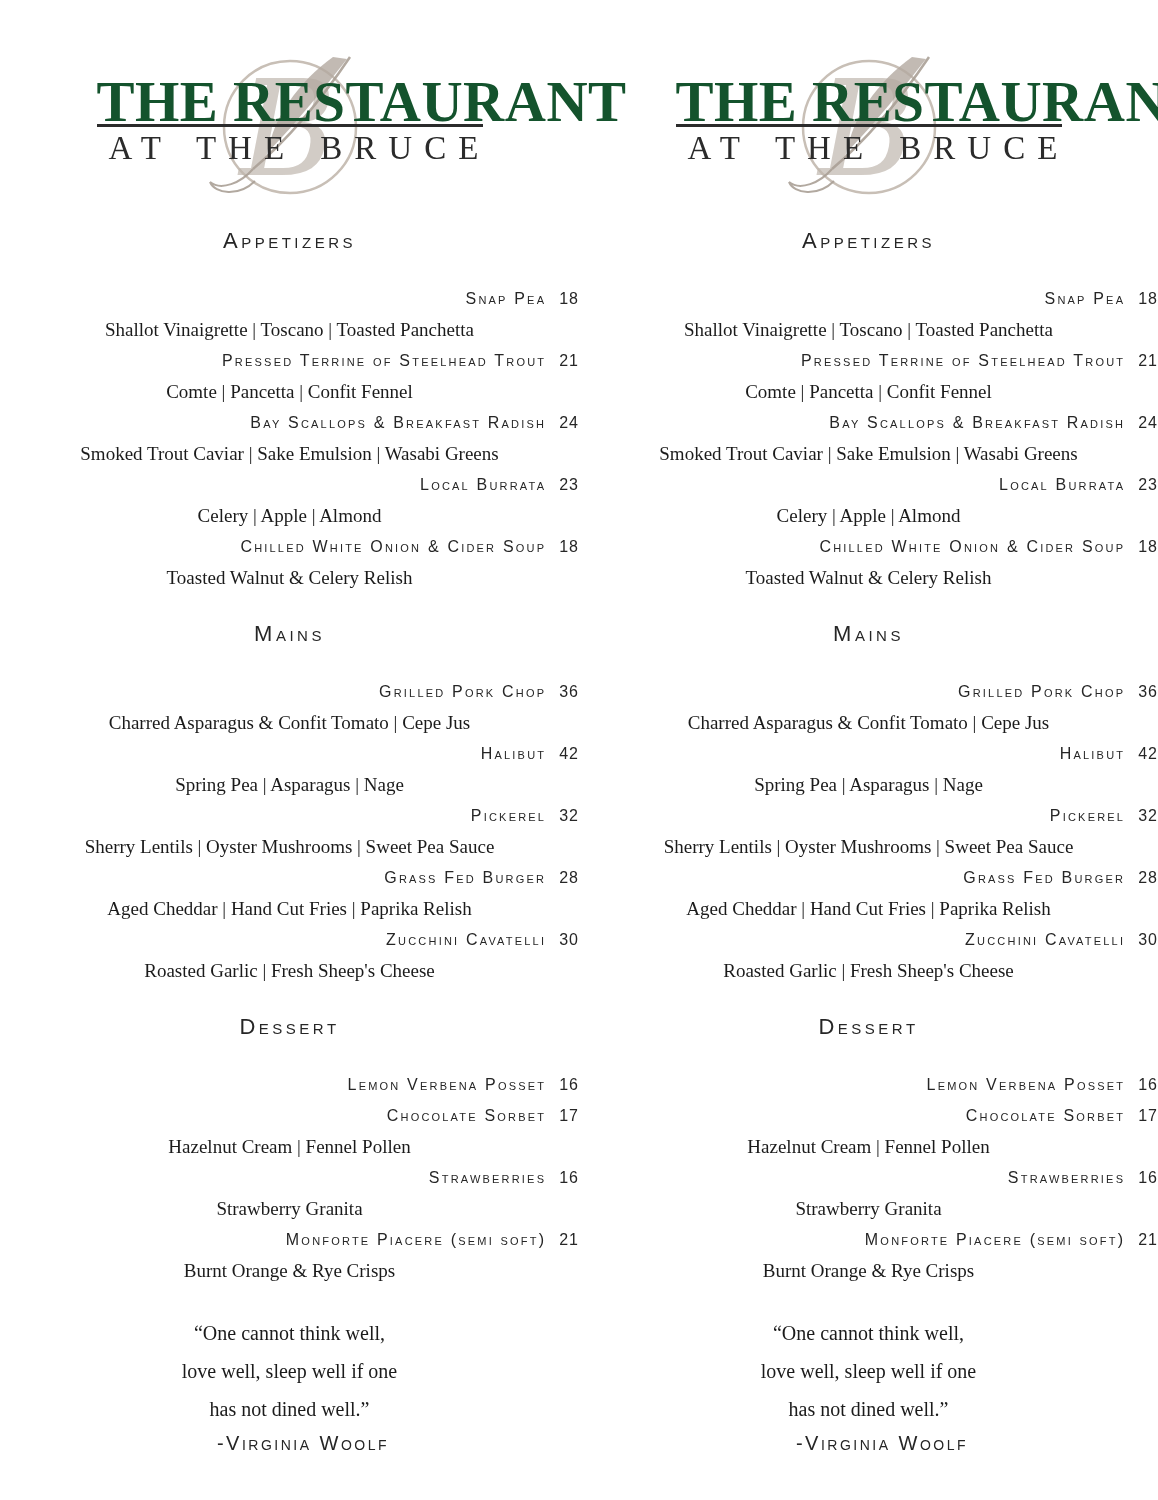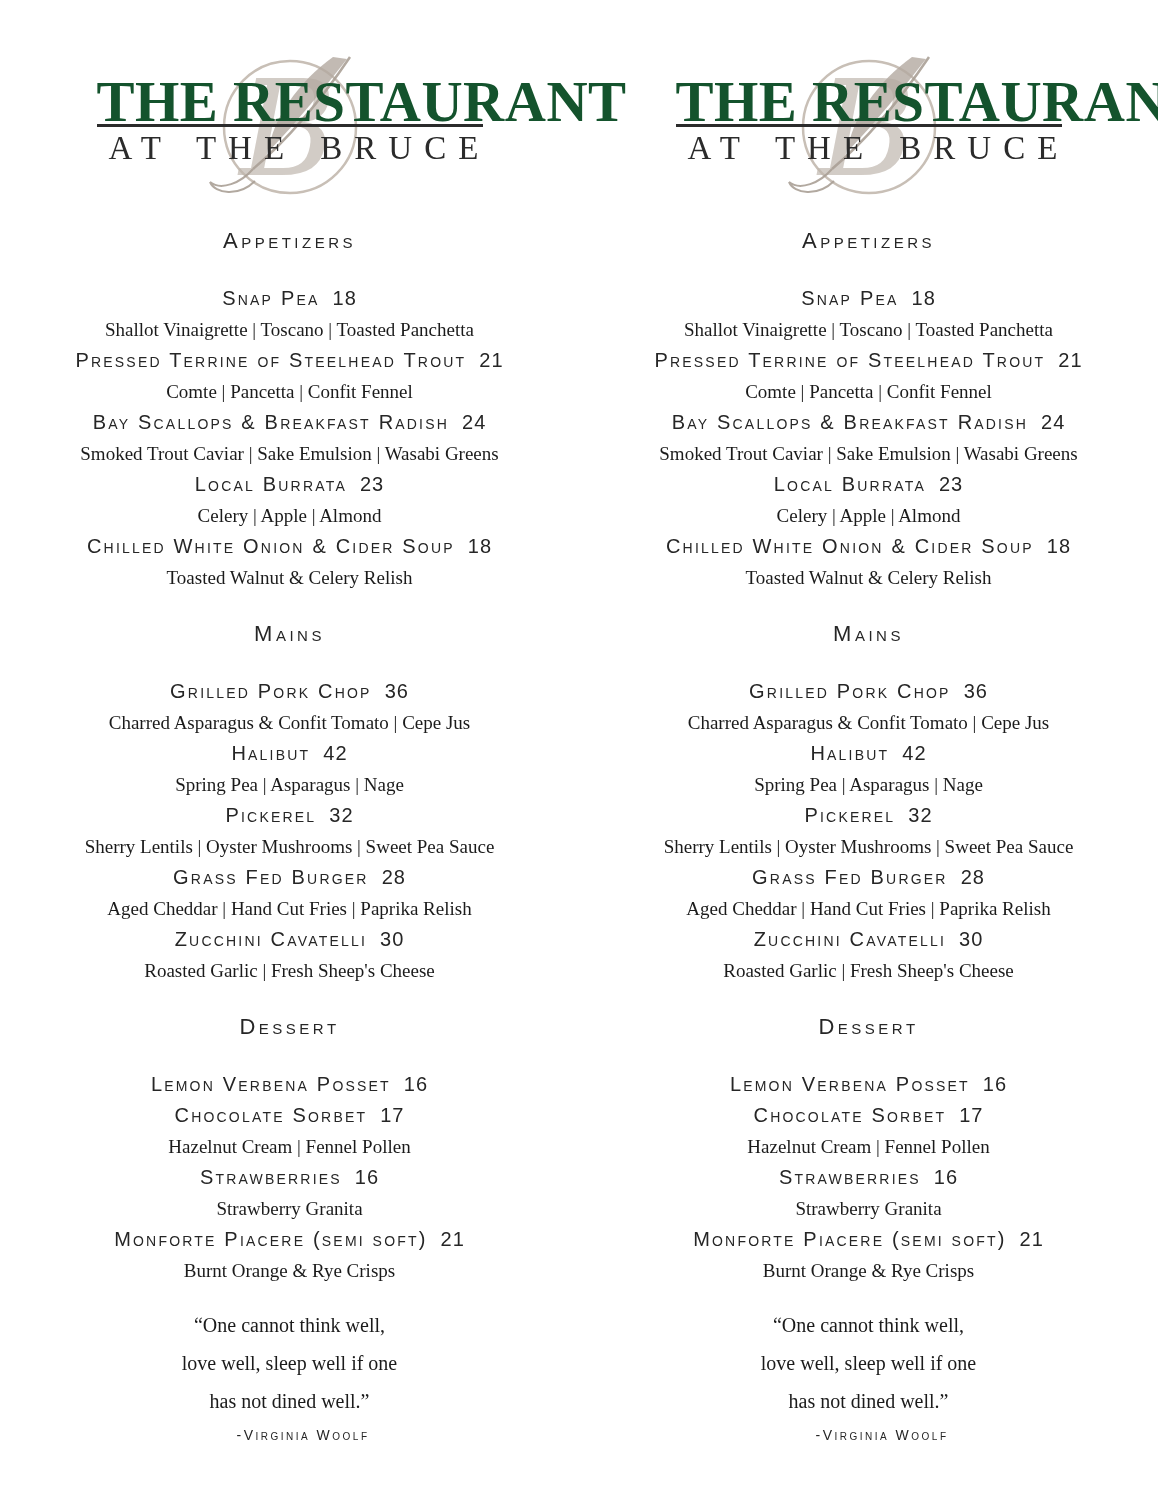--- a/index.html
+++ b/index.html
@@ -25,36 +25,36 @@
     letter-spacing:12px;word-spacing:4px;color:#2b2b2b;white-space:nowrap;
     margin-top:3px;padding-left:12px;
   }
 
   
   .section-title{
     font-variant:small-caps;font-weight:400;font-size:22px;line-height:31px;
     letter-spacing:3.5px;color:#262626;margin:25px 18px 27px;
   }
   .item-name{
-    font-variant:small-caps;font-size:20px;line-height:31px;
-    letter-spacing:2.2px;color:#262626;white-space:nowrap;
+    font-variant:small-caps;font-size:16px;line-height:31px;
+    letter-spacing:2.2px;color:#262626;white-space:nowrap;text-align:right;
   }
   .price{margin-left:13px;letter-spacing:1px;}
   .item-desc{
     font-family:"Liberation Serif",serif;font-size:19px;line-height:31px;
     color:#1b1b1b;white-space:nowrap;text-align:center;
   }
 
   
-  .quote{margin-top:20px;}
+  .quote{margin-top:28px;}
   .quote-line{
     font-family:"Liberation Serif",serif;font-size:20px;line-height:38px;color:#1b1b1b;
   }
   .quote-author{
-    font-variant:small-caps;font-size:14px;line-height:31px;
+    font-variant:small-caps;font-size:20px;line-height:31px;
     letter-spacing:2.5px;color:#262626;padding-left:27px;
   }
 </style>
 </head>
 <body>
 
 <div class="page">
 
   <div class="column">
 

